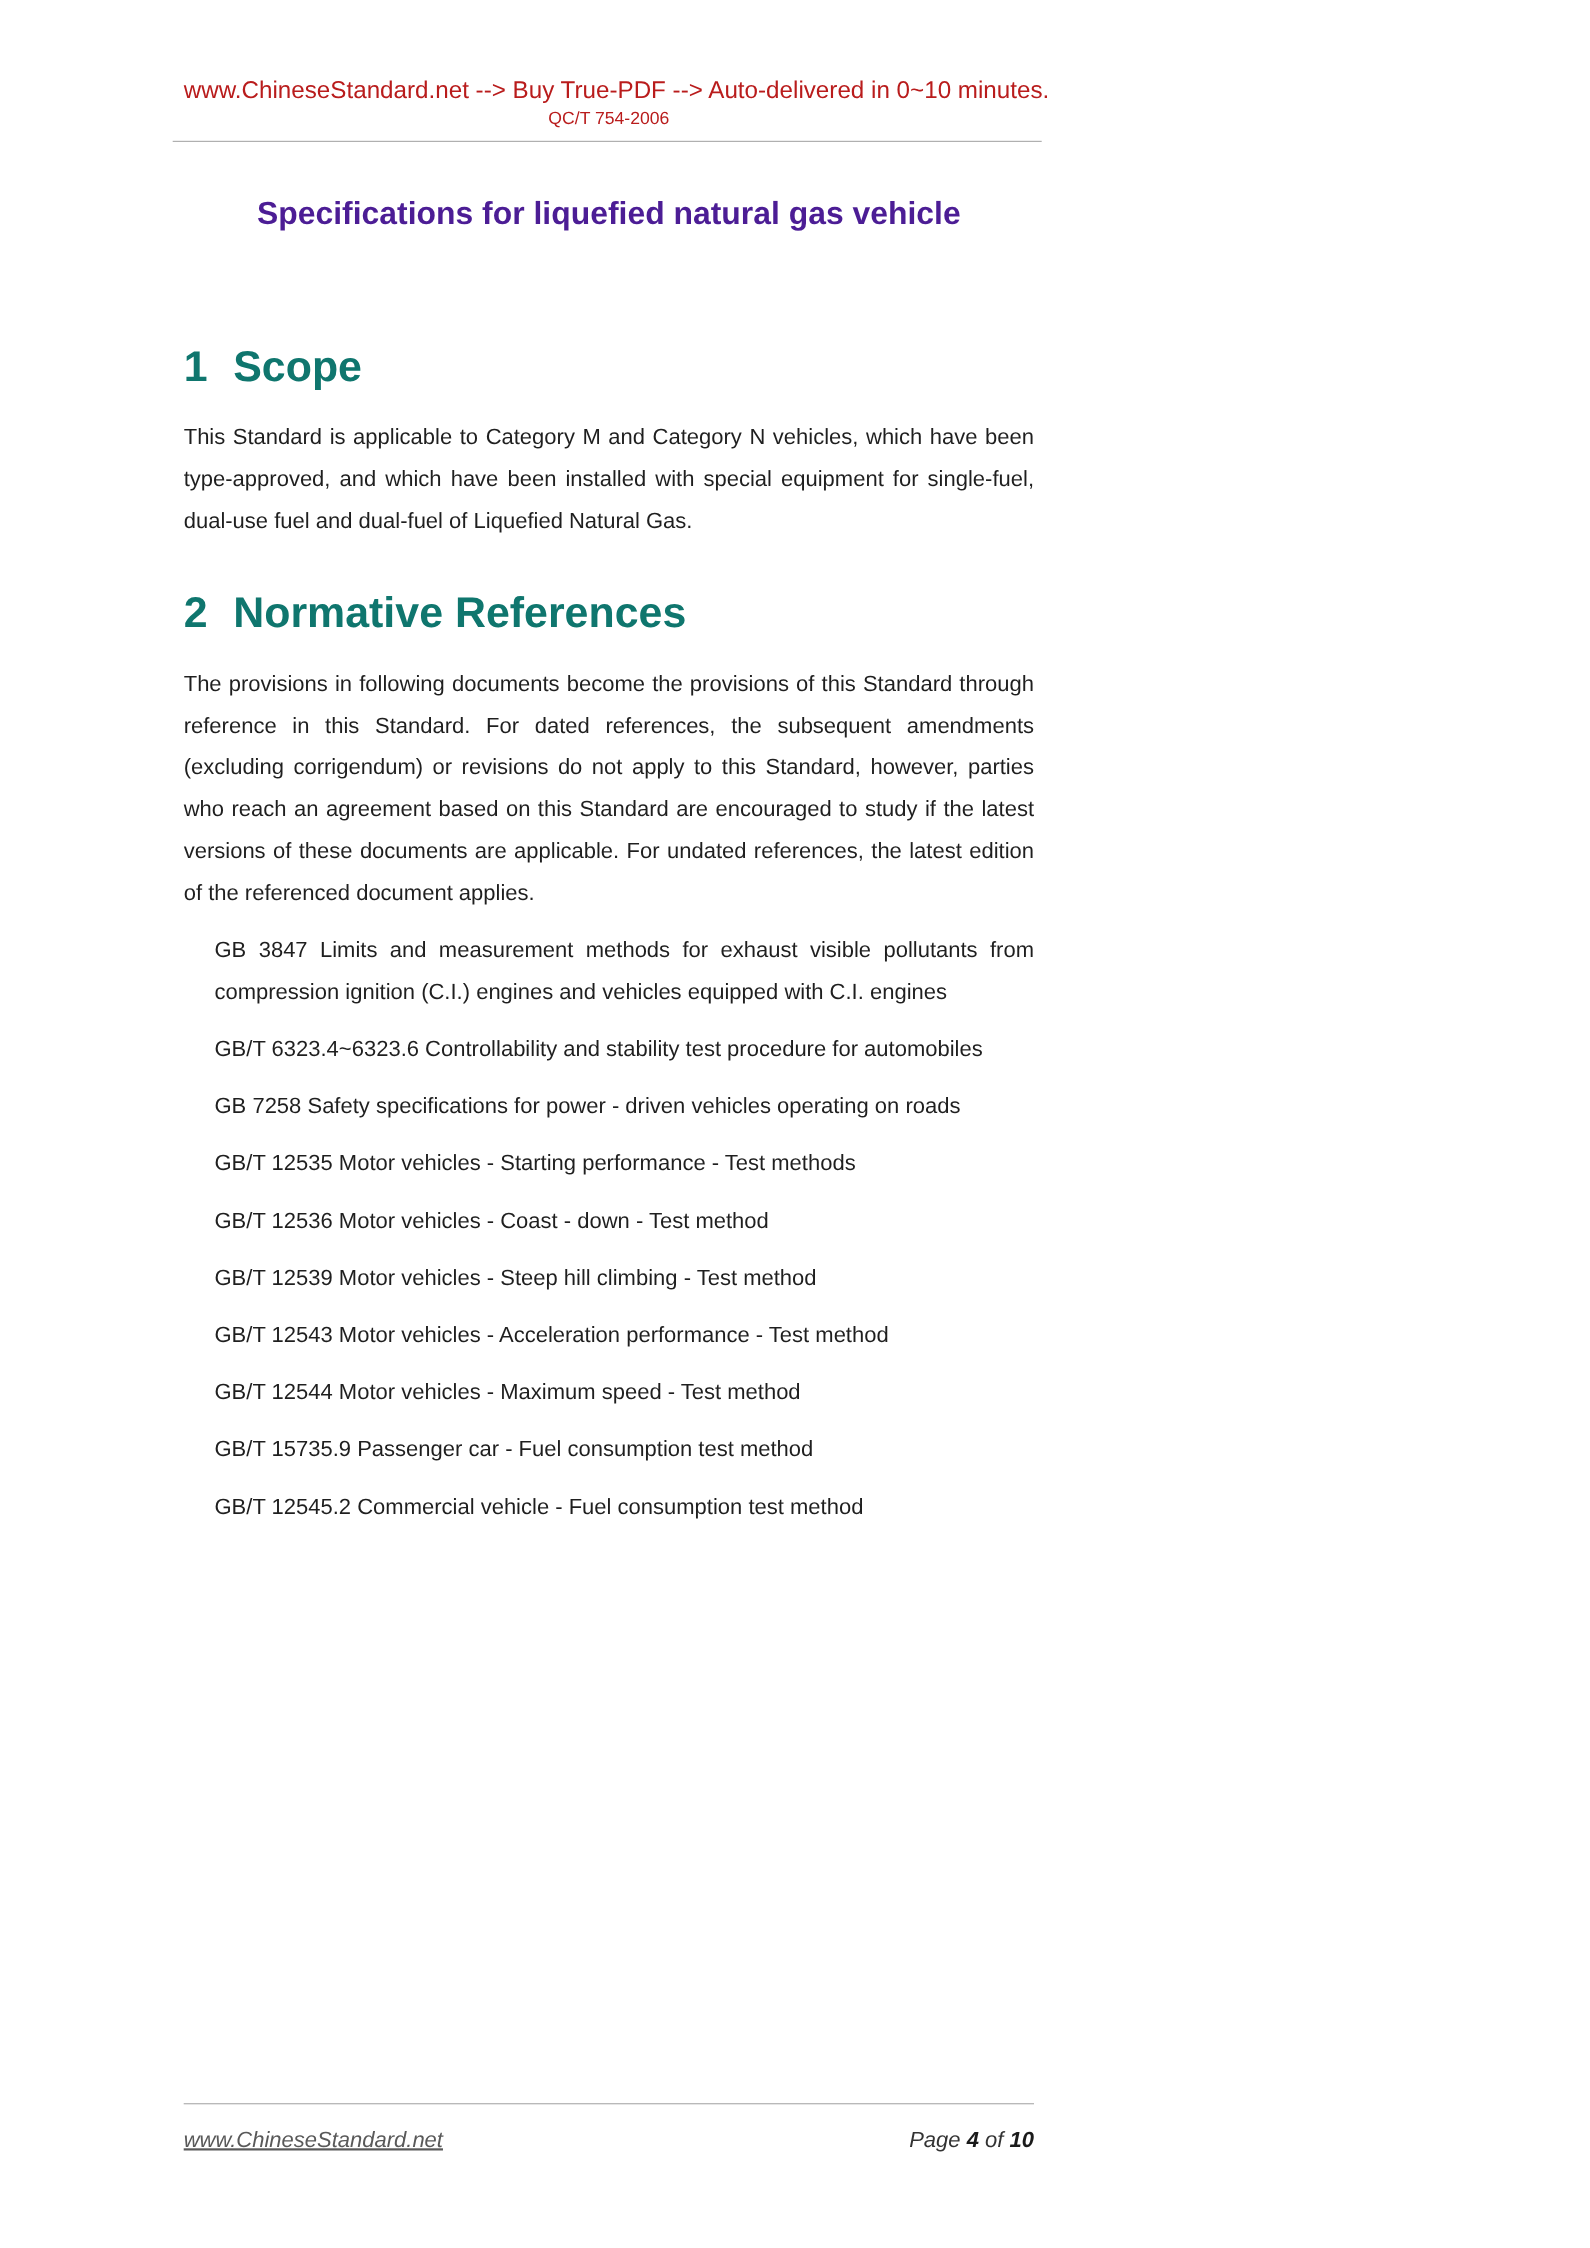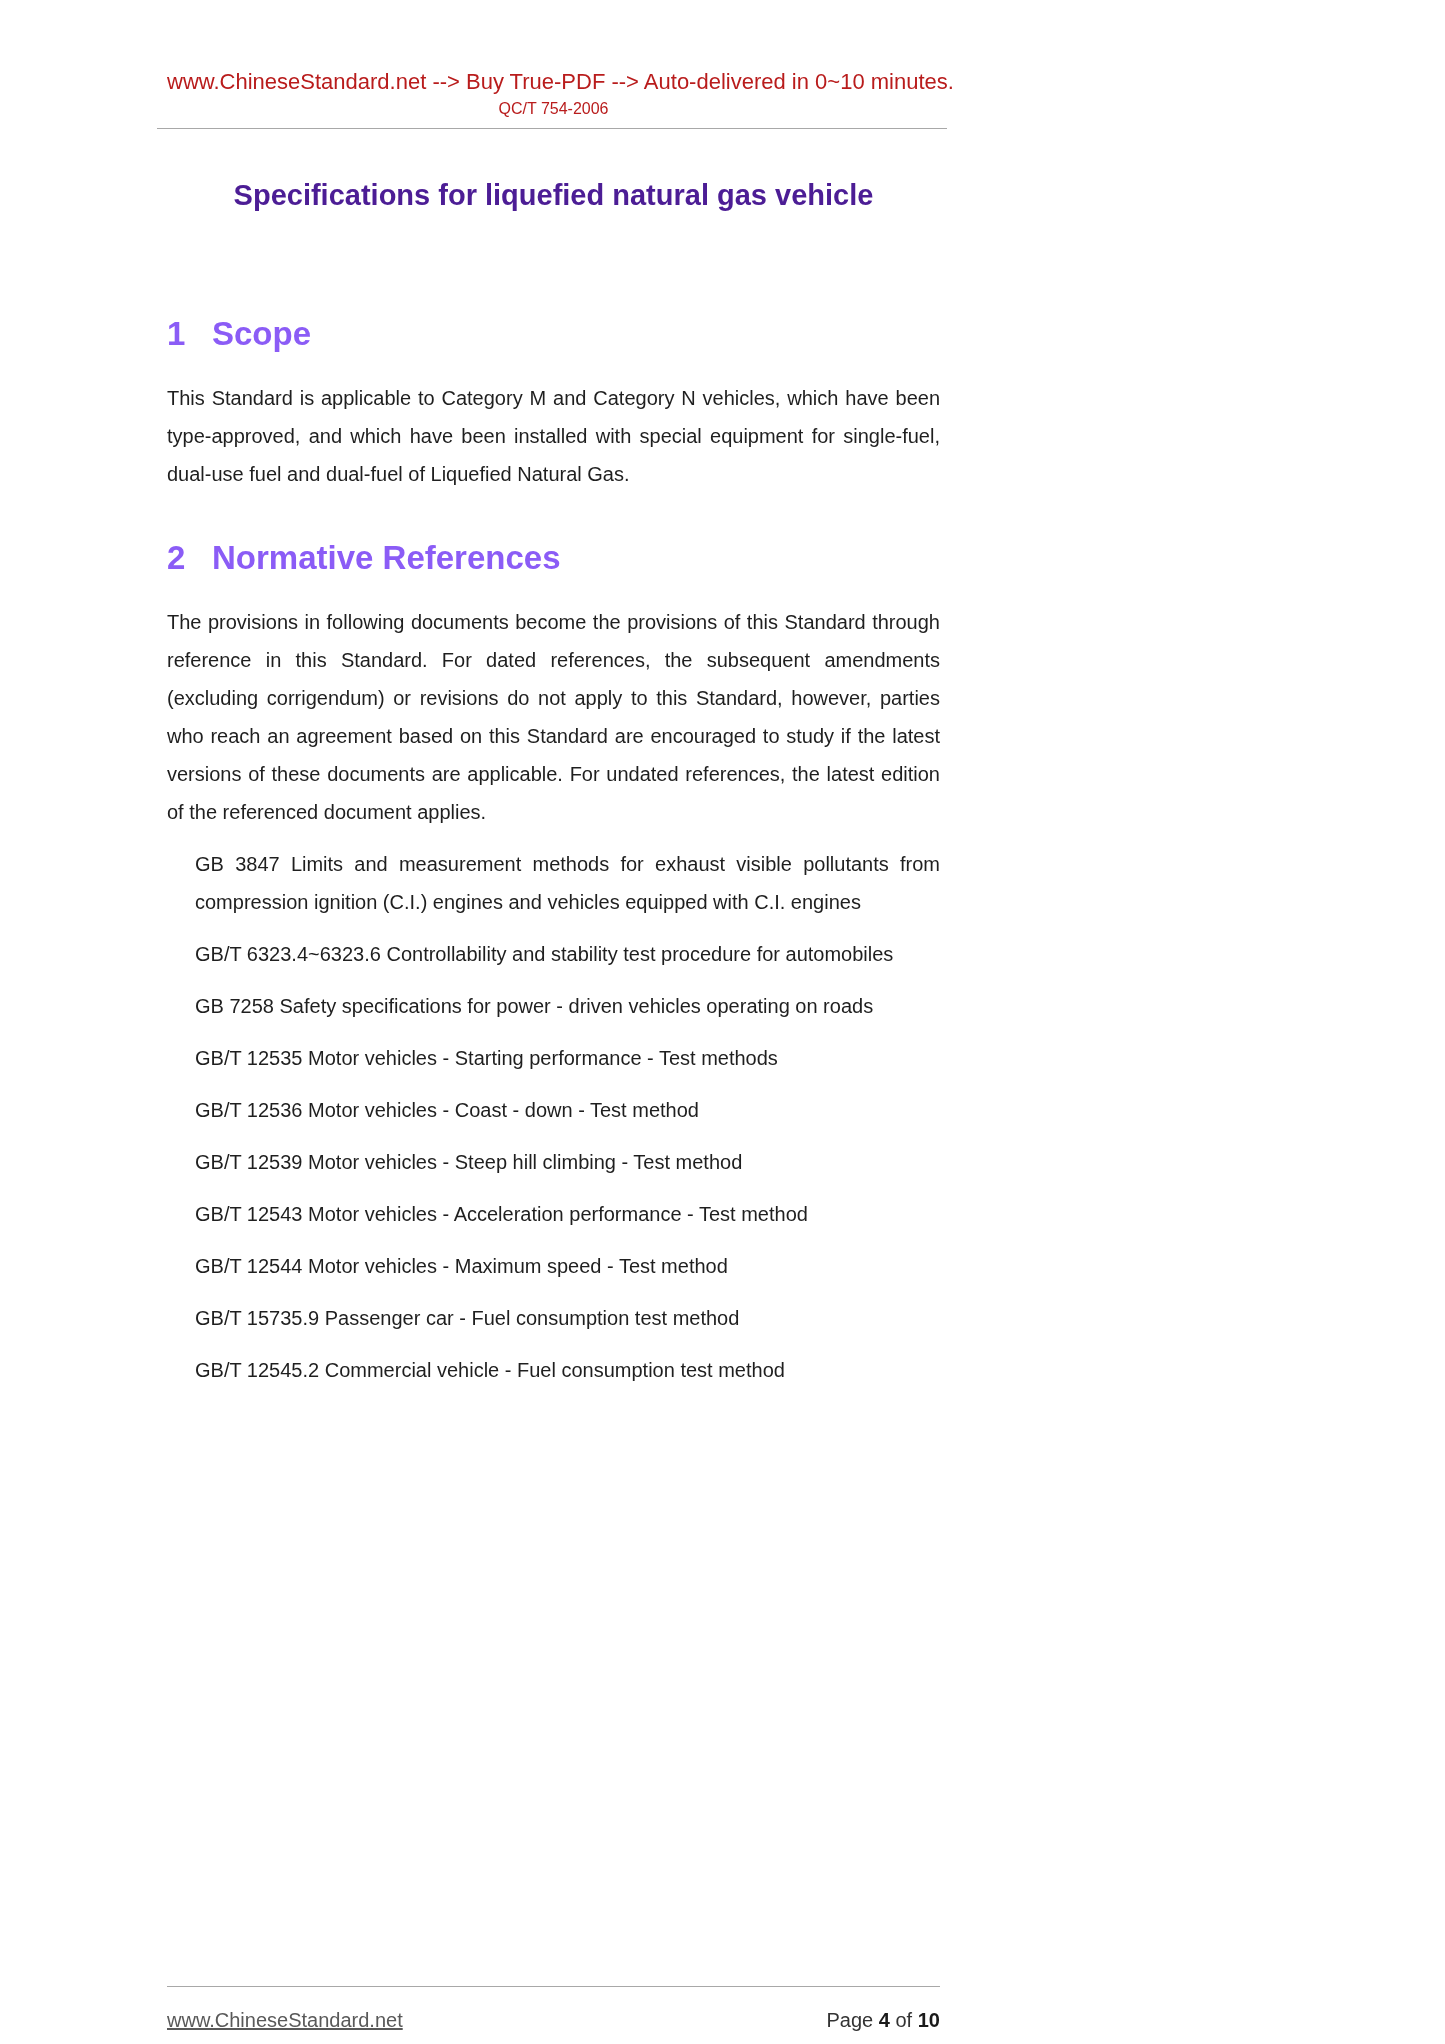--- a/index.html
+++ b/index.html
@@ -46,24 +46,24 @@
   }
   .doc-title {
     margin-top: 48px;
     font-size: 29px;
     line-height: 36px;
     font-weight: bold;
     text-align: center;
     color: #4c1d95;
   }
   .section-heading {
-    font-size: 33px;
+    font-size: 39px;
     line-height: 38px;
     font-weight: bold;
-    color: #8b5cf6;
+    color: #0f766e;
   }
   .section-heading .sec-num {
     display: inline-block;
     width: 45px;
   }
   .heading-1 { margin-top: 102px; }
   .heading-2 { margin-top: 46px; }
   p.body-par {
     font-size: 20px;
     line-height: 38px;
@@ -74,22 +74,23 @@
     font-size: 20px;
     line-height: 38px;
     text-align: justify;
     padding-left: 28px;
     margin: 14px 0 0 0;
   }
   .ref-item.first { margin-top: 30px; }
   .pdf-footer {
     position: absolute;
     left: 167px;
-    top: 1986px;
+    top: 1912px;
     width: 773px;
+    font-style: italic;
   }
   .footer-rule {
     border: none;
     border-top: 1px solid #a8a8a8;
     margin: 0;
     width: 100%;
     height: 0;
   }
   .footer-row {
     display: flex;

